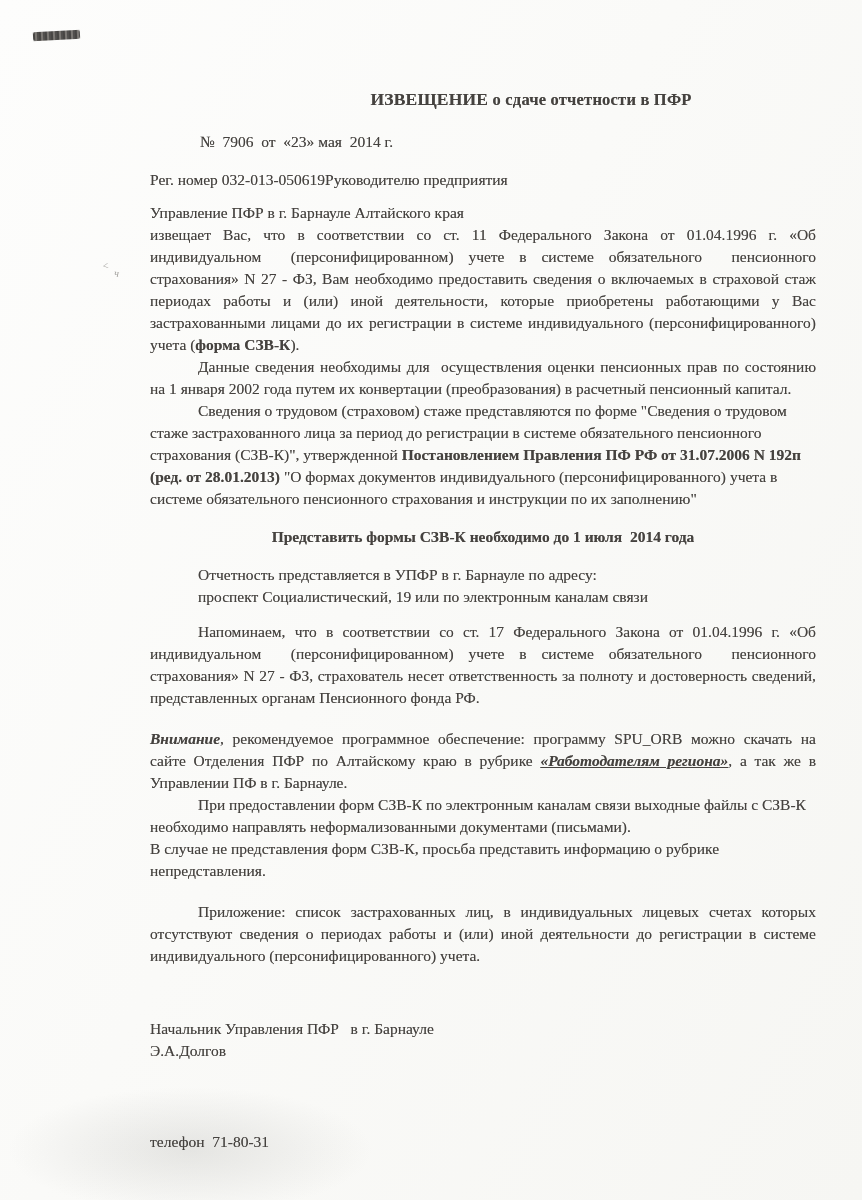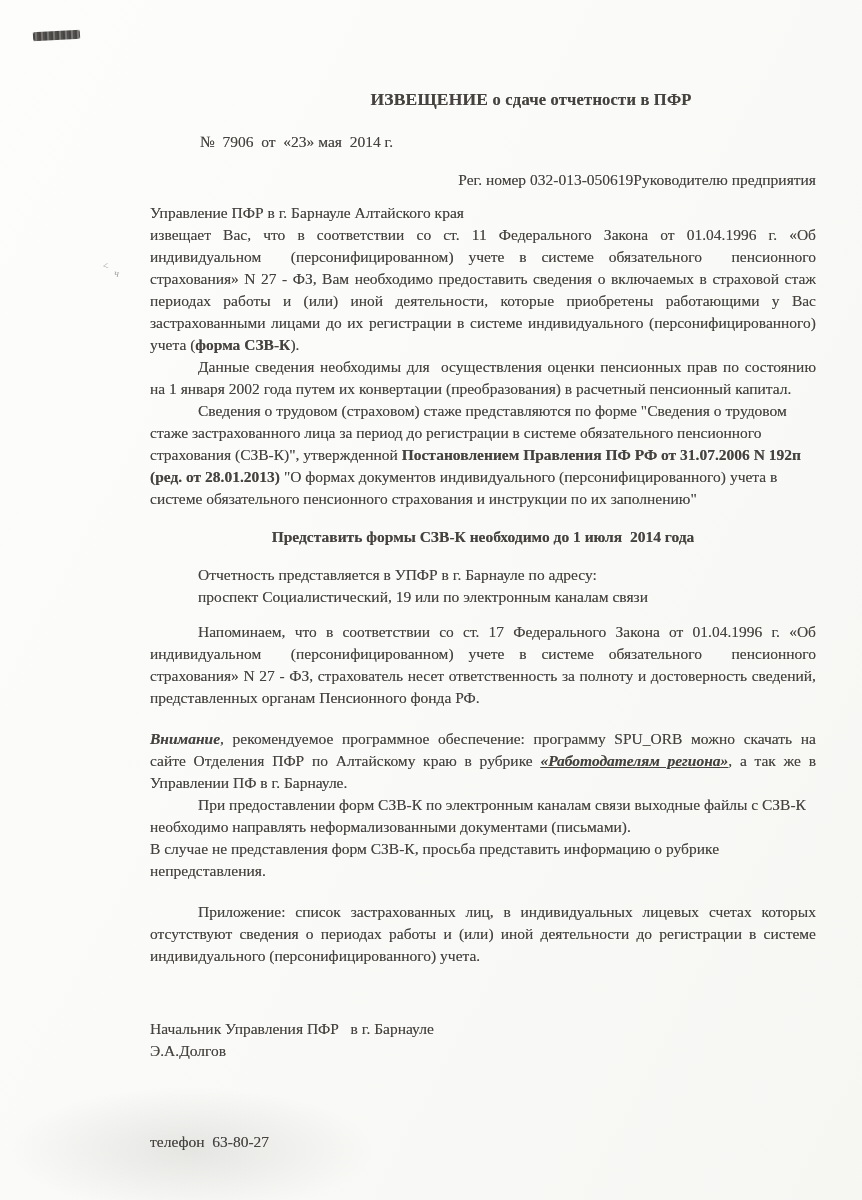--- a/index.html
+++ b/index.html
@@ -25,21 +25,21 @@
   .indent   { text-indent:48px; }
   b, .bold  { font-weight:bold; }
   .bi       { font-weight:bold; font-style:italic; }
   .bi-u     { font-weight:bold; font-style:italic; text-decoration:underline; }
 
   .doc-title { text-align:center; font-weight:bold; font-size:16.5px; padding-left:96px; letter-spacing:0.2px; }
   .doc-title .t-main { font-size:17.5px; }
 
   .number-line { margin-top:20px; padding-left:50px; }
 
-  .reg-row { margin-top:16px; display:flex; justify-content:flex-end; }
+  .reg-row { margin-top:16px; display:flex; justify-content:flex-start; }
 
   .p-first { margin-top:11px; }
   .deadline { margin-top:16px; font-weight:bold;text-align:center; }
   .report-block { margin-top:16px; margin-left:48px; }
   .p-remind { margin-top:13px; }
   .p-attention { margin-top:19px; }
   .p-appendix { margin-top:19px; }
 
   .sig-row { margin-top:51px; display:flex; justify-content:space-between;flex-direction:column; }
   .footer-block { margin-top:69px; }
@@ -102,17 +102,17 @@
     <p>В случае не представления форм СЗВ-К, просьба представить информацию о рубрике непредставления.</p>
 
     <p class="p-appendix indent justify">Приложение: список застрахованных лиц, в индивидуальных лицевых счетах которых отсутствуют сведения о периодах работы и (или) иной деятельности до регистрации в системе индивидуального (персонифицированного) учета.</p>
 
     <div class="sig-row">
       <span class="line">Начальник Управления ПФР   в г. Барнауле</span>
       <span class="line">Э.А.Долгов</span>
     </div>
 
     <div class="footer-block">
-      <div class="line">телефон  63-80-27</div>
+      <div class="line">телефон  71-80-31</div>
     </div>
 
   </div>
 </div>
 
 </body></html>

